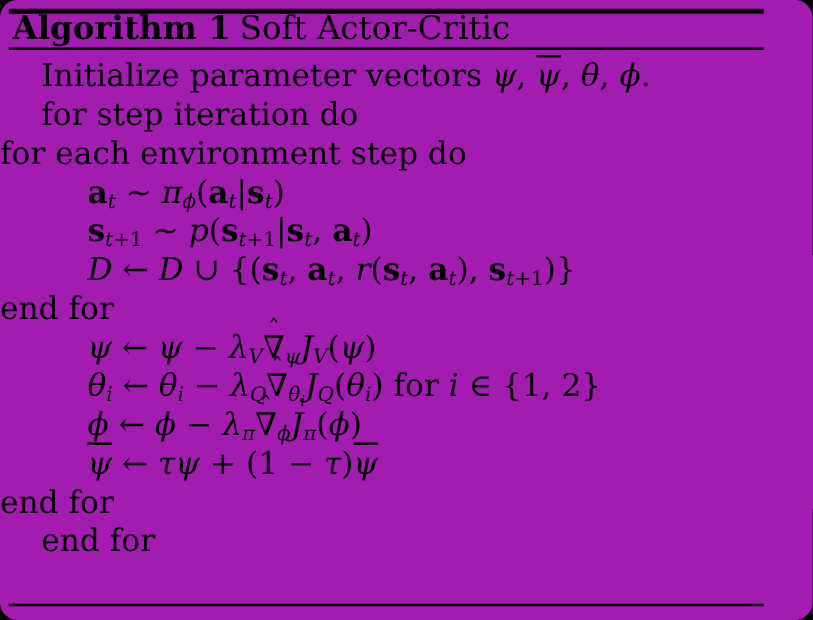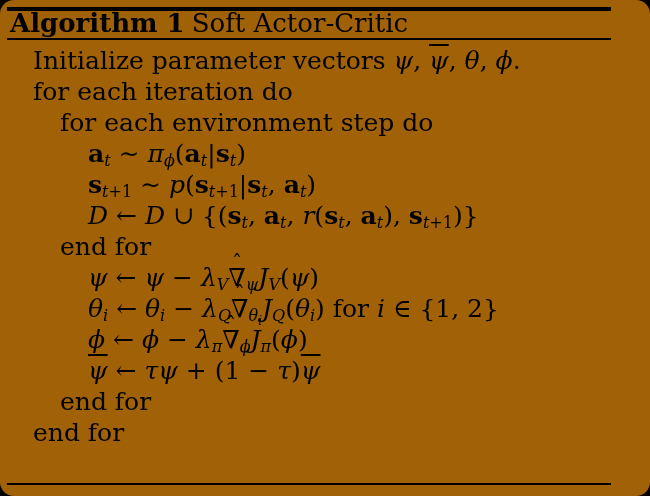--- a/index.html
+++ b/index.html
@@ -8,21 +8,21 @@
     width: 650px;
     height: 496px;
     background: #000000;
     font-family: "DejaVu Serif", "Liberation Serif", "DejaVu Sans", serif;
   }
   .page {
     position: absolute;
     top: 0; left: 0;
     width: 650px;
     height: 496px;
-    background: #a16207;
+    background: #a21caf;
     border-radius: 14px;
     color: #000000;
     overflow: hidden;
   }
   .rule {
     position: absolute;
     left: 7px;
     width: 604px;
     background: #000000;
   }
@@ -47,22 +47,22 @@
     left: 0;
     width: 650px;
   }
   .line {
     height: 31px;
     line-height: 31px;
     font-size: 25px;
     white-space: nowrap;
   }
   .indent-1 { padding-left: 33px; }
-  .indent-2 { padding-left: 60px; }
-  .indent-3 { padding-left: 88px; }
+  .indent-2 { }
+  .indent-3 { padding-left: 70px; }
 
   .seg-rm  { font-style: normal; }
   .seg-bf  { font-weight: 400; }
   .seg-it  { font-style: italic; }
   .seg-mbf { font-weight: 700; }
   .seg-cal { font-style: italic; }
   .seg-bar { font-style: italic; text-decoration: overline; }
   .seg-sub    { font-size: 16px; vertical-align: -4px; font-style: italic; }
   .seg-subrm  { font-size: 16px; vertical-align: -4px; }
   .seg-subsub { font-size: 12px; vertical-align: -8px; font-style: italic; }
@@ -80,21 +80,21 @@
 <body>
 
 <div class="page">
   <div class="rule rule-thick"></div>
   <div class="title">
     <span class="title-bold">Algorithm 1</span><span class="title-rest">Soft Actor-Critic</span>
   </div>
   <div class="rule rule-thin"></div>
   <div class="content">
       <div class="line indent-1"><span class="seg seg-rm">Initialize parameter vectors </span><span class="seg seg-it">ψ</span><span class="seg seg-rm">, </span><span class="seg seg-bar">ψ</span><span class="seg seg-rm">, </span><span class="seg seg-it">θ</span><span class="seg seg-rm">, </span><span class="seg seg-it">ϕ</span><span class="seg seg-rm">.</span></div>
-      <div class="line indent-1"><span class="seg seg-bf">for</span><span class="seg seg-rm"> each iteration </span><span class="seg seg-bf">do</span></div>
+      <div class="line indent-1"><span class="seg seg-bf">for</span><span class="seg seg-rm"> step iteration </span><span class="seg seg-bf">do</span></div>
       <div class="line indent-2"><span class="seg seg-bf">for</span><span class="seg seg-rm"> each environment step </span><span class="seg seg-bf">do</span></div>
       <div class="line indent-3"><span class="seg seg-mbf">a</span><span class="seg seg-sub">t</span><span class="seg seg-rm"> ∼ </span><span class="seg seg-it">π</span><span class="seg seg-sub">ϕ</span><span class="seg seg-rm">(</span><span class="seg seg-mbf">a</span><span class="seg seg-sub">t</span><span class="seg seg-rm">|</span><span class="seg seg-mbf">s</span><span class="seg seg-sub">t</span><span class="seg seg-rm">)</span></div>
       <div class="line indent-3"><span class="seg seg-mbf">s</span><span class="seg seg-sub">t</span><span class="seg seg-subrm">+1</span><span class="seg seg-rm"> ∼ </span><span class="seg seg-it">p</span><span class="seg seg-rm">(</span><span class="seg seg-mbf">s</span><span class="seg seg-sub">t</span><span class="seg seg-subrm">+1</span><span class="seg seg-rm">|</span><span class="seg seg-mbf">s</span><span class="seg seg-sub">t</span><span class="seg seg-rm">, </span><span class="seg seg-mbf">a</span><span class="seg seg-sub">t</span><span class="seg seg-rm">)</span></div>
       <div class="line indent-3"><span class="seg seg-cal">D</span><span class="seg seg-rm"> ← </span><span class="seg seg-cal">D</span><span class="seg seg-rm"> ∪ {(</span><span class="seg seg-mbf">s</span><span class="seg seg-sub">t</span><span class="seg seg-rm">, </span><span class="seg seg-mbf">a</span><span class="seg seg-sub">t</span><span class="seg seg-rm">, </span><span class="seg seg-it">r</span><span class="seg seg-rm">(</span><span class="seg seg-mbf">s</span><span class="seg seg-sub">t</span><span class="seg seg-rm">, </span><span class="seg seg-mbf">a</span><span class="seg seg-sub">t</span><span class="seg seg-rm">), </span><span class="seg seg-mbf">s</span><span class="seg seg-sub">t</span><span class="seg seg-subrm">+1</span><span class="seg seg-rm">)}</span></div>
       <div class="line indent-2"><span class="seg seg-bf">end for</span></div>
       <div class="line indent-3"><span class="seg seg-it">ψ</span><span class="seg seg-rm"> ← </span><span class="seg seg-it">ψ</span><span class="seg seg-rm"> − </span><span class="seg seg-it">λ</span><span class="seg seg-sub">V</span><span class="seg seg-hat"><span class="hat-mark">ˆ</span><span>∇</span></span><span class="seg seg-sub">ψ</span><span class="seg seg-it">J</span><span class="seg seg-sub">V</span><span class="seg seg-rm">(</span><span class="seg seg-it">ψ</span><span class="seg seg-rm">)</span></div>
       <div class="line indent-3"><span class="seg seg-it">θ</span><span class="seg seg-sub">i</span><span class="seg seg-rm"> ← </span><span class="seg seg-it">θ</span><span class="seg seg-sub">i</span><span class="seg seg-rm"> − </span><span class="seg seg-it">λ</span><span class="seg seg-sub">Q</span><span class="seg seg-hat"><span class="hat-mark">ˆ</span><span>∇</span></span><span class="seg seg-sub">θ</span><span class="seg seg-subsub">i</span><span class="seg seg-it">J</span><span class="seg seg-sub">Q</span><span class="seg seg-rm">(</span><span class="seg seg-it">θ</span><span class="seg seg-sub">i</span><span class="seg seg-rm">) for </span><span class="seg seg-it">i</span><span class="seg seg-rm"> ∈ {1, 2}</span></div>
       <div class="line indent-3"><span class="seg seg-it">ϕ</span><span class="seg seg-rm"> ← </span><span class="seg seg-it">ϕ</span><span class="seg seg-rm"> − </span><span class="seg seg-it">λ</span><span class="seg seg-sub">π</span><span class="seg seg-hat"><span class="hat-mark">ˆ</span><span>∇</span></span><span class="seg seg-sub">ϕ</span><span class="seg seg-it">J</span><span class="seg seg-sub">π</span><span class="seg seg-rm">(</span><span class="seg seg-it">ϕ</span><span class="seg seg-rm">)</span></div>
       <div class="line indent-3"><span class="seg seg-bar">ψ</span><span class="seg seg-rm"> ← </span><span class="seg seg-it">τ</span><span class="seg seg-it">ψ</span><span class="seg seg-rm"> + (1 − </span><span class="seg seg-it">τ</span><span class="seg seg-rm">)</span><span class="seg seg-bar">ψ</span></div>
       <div class="line indent-2"><span class="seg seg-bf">end for</span></div>

